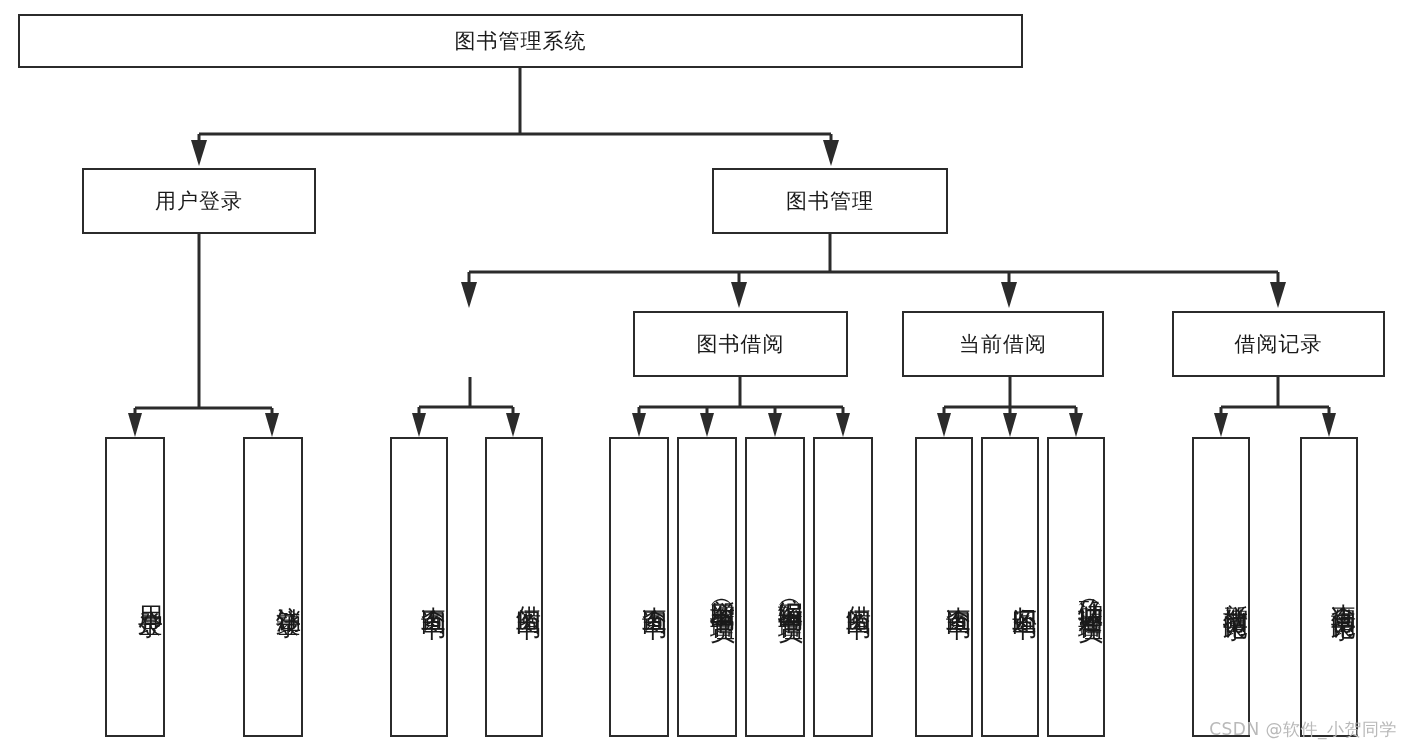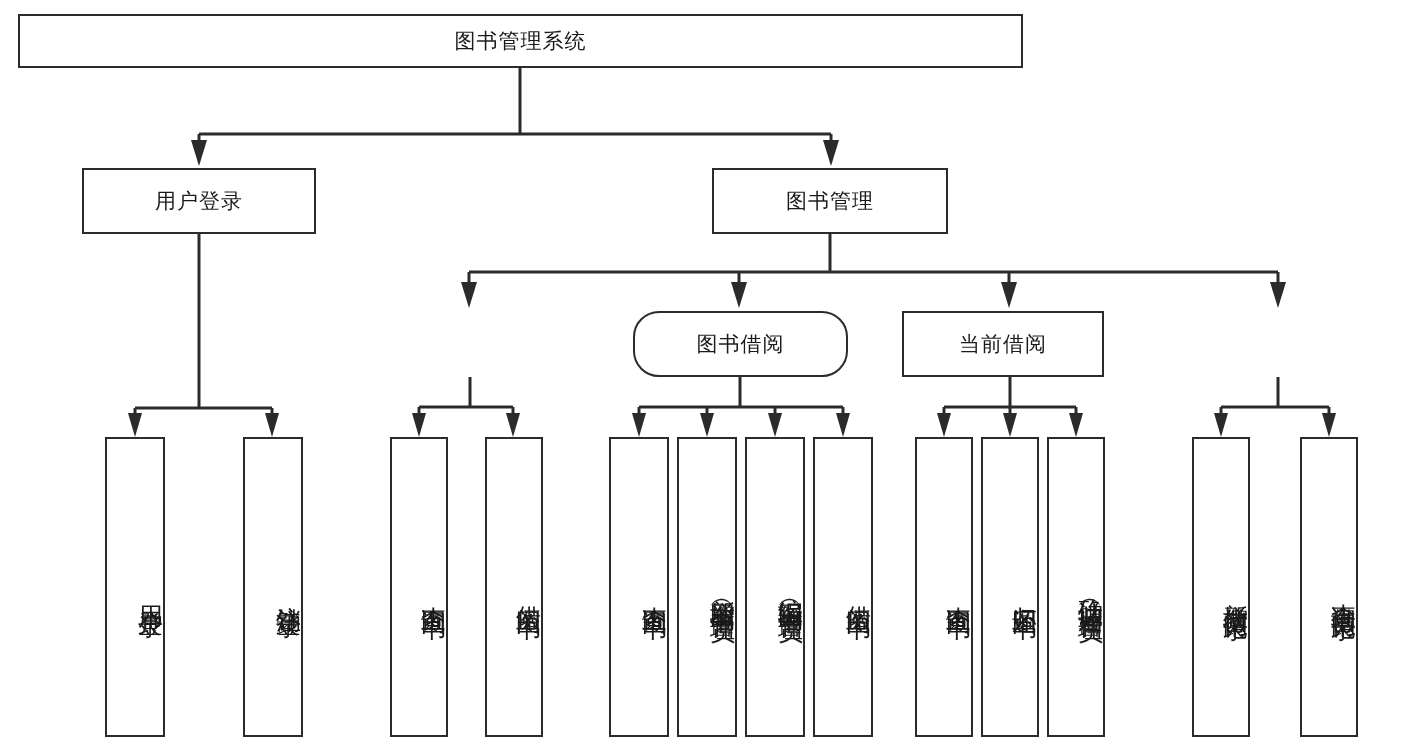--- a/index.html
+++ b/index.html
@@ -95,34 +95,36 @@
       <polygon points="1221,437 1214,413 1228,413"></polygon>
       <polygon points="1329,437 1322,413 1336,413"></polygon>
     </g>
   </svg>
 
   <div class="node h" style="left:18px;top:14px;width:1005px;height:54px;">图书管理系统</div>
 
   <div class="node h" style="left:82px;top:168px;width:234px;height:66px;">用户登录</div>
   <div class="node h" style="left:712px;top:168px;width:236px;height:66px;">图书管理</div>
 
-  <div class="node h" style="left:633px;top:311px;width:215px;height:66px;border-radius:26px;">图书借阅</div>
+  <div class="node h" style="left:633px;top:311px;width:215px;height:66px;">图书借阅</div>
   <div class="node h" style="left:902px;top:311px;width:202px;height:66px;">当前借阅</div>
+  <div class="node h" style="left:1172px;top:311px;width:213px;height:66px;">借阅记录</div>
 
   <div class="node v" style="left:105px;top:437px;width:60px;height:300px;">用户登录</div>
   <div class="node v" style="left:243px;top:437px;width:60px;height:300px;">注销登录</div>
 
   <div class="node v" style="left:390px;top:437px;width:58px;height:300px;">查询图书</div>
   <div class="node v" style="left:485px;top:437px;width:58px;height:300px;">借阅图书</div>
 
   <div class="node v" style="left:609px;top:437px;width:60px;height:300px;">查询图书</div>
   <div class="node v tall" style="left:677px;top:437px;width:60px;height:300px;">新增图书（管理员）</div>
   <div class="node v tall" style="left:745px;top:437px;width:60px;height:300px;">编辑图书（管理员）</div>
   <div class="node v" style="left:813px;top:437px;width:60px;height:300px;">借阅图书</div>
 
   <div class="node v" style="left:915px;top:437px;width:58px;height:300px;">查询图书</div>
   <div class="node v" style="left:981px;top:437px;width:58px;height:300px;">归还图书</div>
   <div class="node v tall" style="left:1047px;top:437px;width:58px;height:300px;">确认归还（管理员）</div>
 
   <div class="node v" style="left:1192px;top:437px;width:58px;height:300px;">新增借阅记录</div>
   <div class="node v" style="left:1300px;top:437px;width:58px;height:300px;">查询借阅记录</div>
 
+  <div class="wm">CSDN @软件_小贺同学</div>
 </div>
 
 </body></html>

